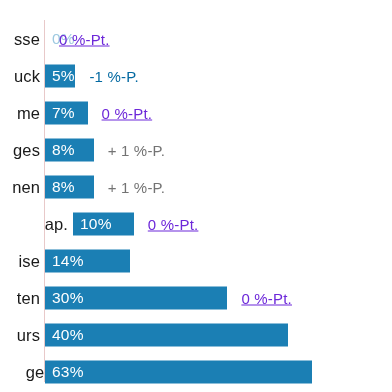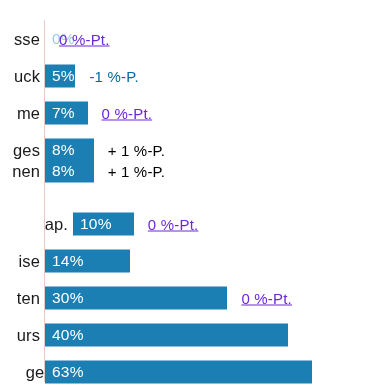--- a/index.html
+++ b/index.html
@@ -69,21 +69,21 @@
   .delta {
     position: absolute;
     top: 50%;
     transform: translateY(-50%);
     font-size: 15px;
     white-space: nowrap;
     letter-spacing: 0.2px;
   }
   .delta.neutral { color: #6d28d9; text-decoration: underline; }
   .delta.down    { color: #0369a1; }
-  .delta.up      { color: #000000; }
+  .delta.up      { color: #737373; }
 </style>
 </head>
 <body>
 
 <div id="chart-root">
   <div class="axis-line"></div>
   <div id="rows-container">
       <div class="row" style="top: 20px;">
         <div class="row-label">sse</div>
         <div class="bar-value zero-value">0%</div>
@@ -100,21 +100,21 @@
         <div class="bar" style="width: 42.56px;"></div>
         <div class="bar-value">7%</div>
         <div class="delta neutral" style="left: 101.56px;">0 %-Pt.</div>
       </div>
       <div class="row" style="top: 131px;">
         <div class="row-label">ges</div>
         <div class="bar" style="width: 48.64px;"></div>
         <div class="bar-value">8%</div>
         <div class="delta up" style="left: 107.64px;">+ 1 %-P.</div>
       </div>
-      <div class="row" style="top: 152px;">
+      <div class="row" style="top: 168px;">
         <div class="row-label">nen</div>
         <div class="bar" style="width: 48.64px;"></div>
         <div class="bar-value">8%</div>
         <div class="delta up" style="left: 107.64px;">+ 1 %-P.</div>
       </div>
       <div class="row" style="top: 205px; margin-left: 28px;">
         <div class="row-label">ap.</div>
         <div class="bar" style="width: 60.8px;"></div>
         <div class="bar-value">10%</div>
         <div class="delta neutral" style="left: 119.8px;">0 %-Pt.</div>

